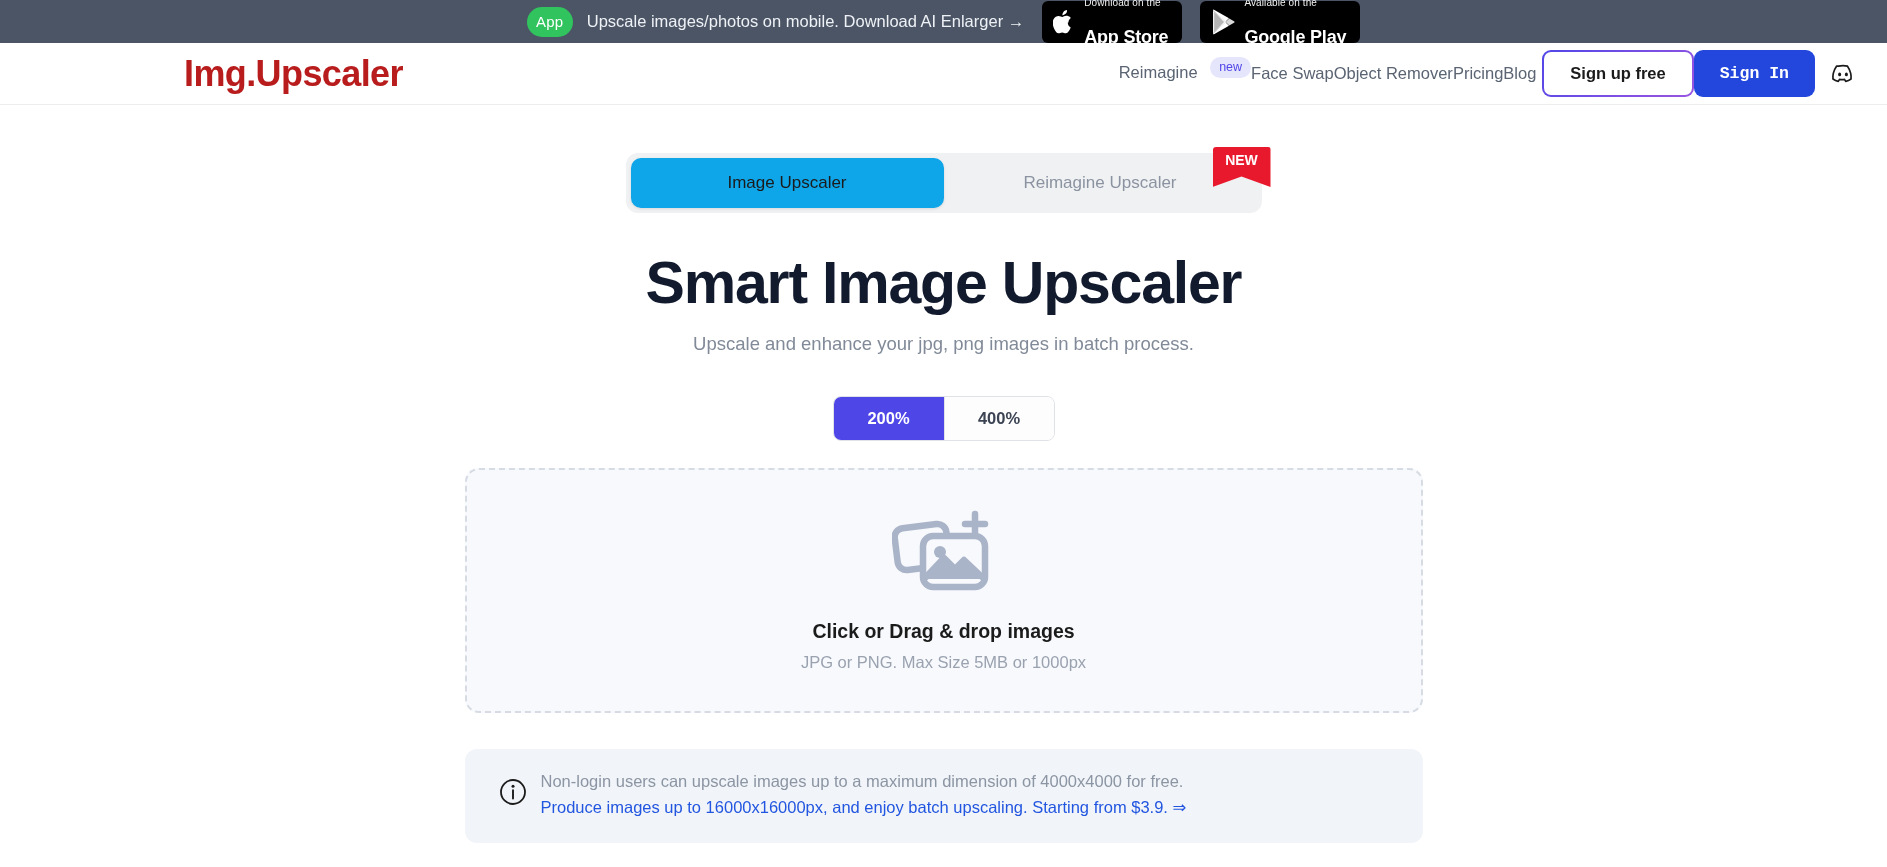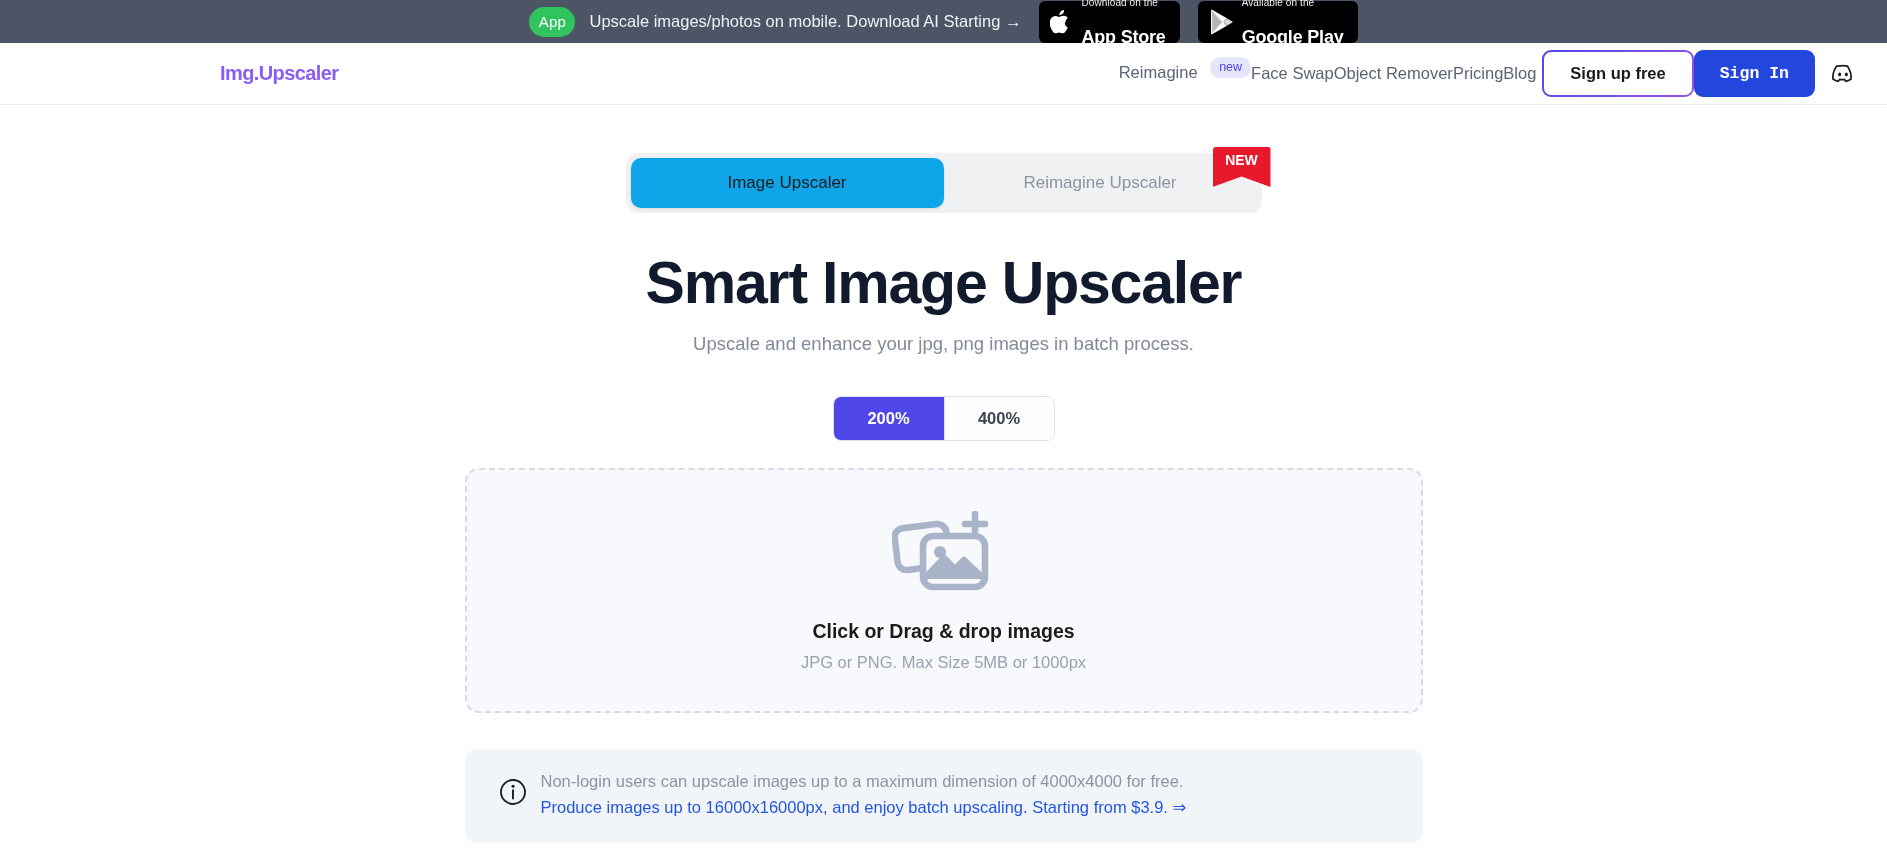--- a/index.html
+++ b/index.html
@@ -54,25 +54,24 @@
   
   .site-header {
     height: 62px;
     display: flex;
     align-items: center;
     padding: 0 30px 0 184px;
     border-bottom: 1px solid #ececec;
     background: #fff;
   }
   .logo {
-    font-size: 20px;
-    font-weight: bold;
-    color: #8b5cf6;
+    font-size: 36px;
+    font-weight: bold;
+    color: #b91c1c;
     letter-spacing: -.6px;
-    margin-left: 36px;
   }
   .nav {
     margin-left: auto;
     display: flex;
     align-items: center;
   }
   .nav-link {
     font-size: 16.5px;
     color: #5a6472;
     position: relative;
@@ -249,21 +248,21 @@
   }
   .notice-line1 { font-size: 16.5px; color: #8c95a3; margin-bottom: 7px; }
   .notice-line2 { font-size: 16.5px; color: #2356e0; cursor: pointer; }
   .info-circle { flex: 0 0 auto; }
 </style>
 </head>
 <body>
 
 <div class="promo-bar">
   <div class="app-pill">App</div>
-  <div class="promo-text">Upscale images/photos on mobile. Download AI Starting →</div>
+  <div class="promo-text">Upscale images/photos on mobile. Download AI Enlarger →</div>
 
   <div class="store-badge">
     <span class="glyph">
       <svg width="22" height="26" viewBox="0 0 22 26">
           <path fill="#fff" d="M15.4 13.6c0-3 2.4-4.4 2.5-4.5-1.4-2-3.5-2.3-4.2-2.3-1.9-.2-3.5 1.1-4.4 1.1-.9 0-2.2-1-3.7-1C3.7 6.9 1.7 8.1.7 10c-2 3.5-.5 8.7 1.4 11.5.9 1.4 2 2.9 3.5 2.8 1.4-.1 1.9-.9 3.6-.9s2.1.9 3.6.9 2.5-1.3 3.4-2.7c1-1.6 1.4-3.1 1.5-3.2-.1 0-2.9-1.1-2.9-4.8zM12.9 4.6c.8-.9 1.3-2.2 1.1-3.5-1.2.1-2.6.8-3.4 1.7-.7.8-1.3 2.2-1.2 3.4 1.3.1 2.7-.7 3.5-1.6z"></path>
         </svg>
     </span>
     <span class="lines">
       <span class="small">Download on the</span>
       <span class="big">App Store</span>

